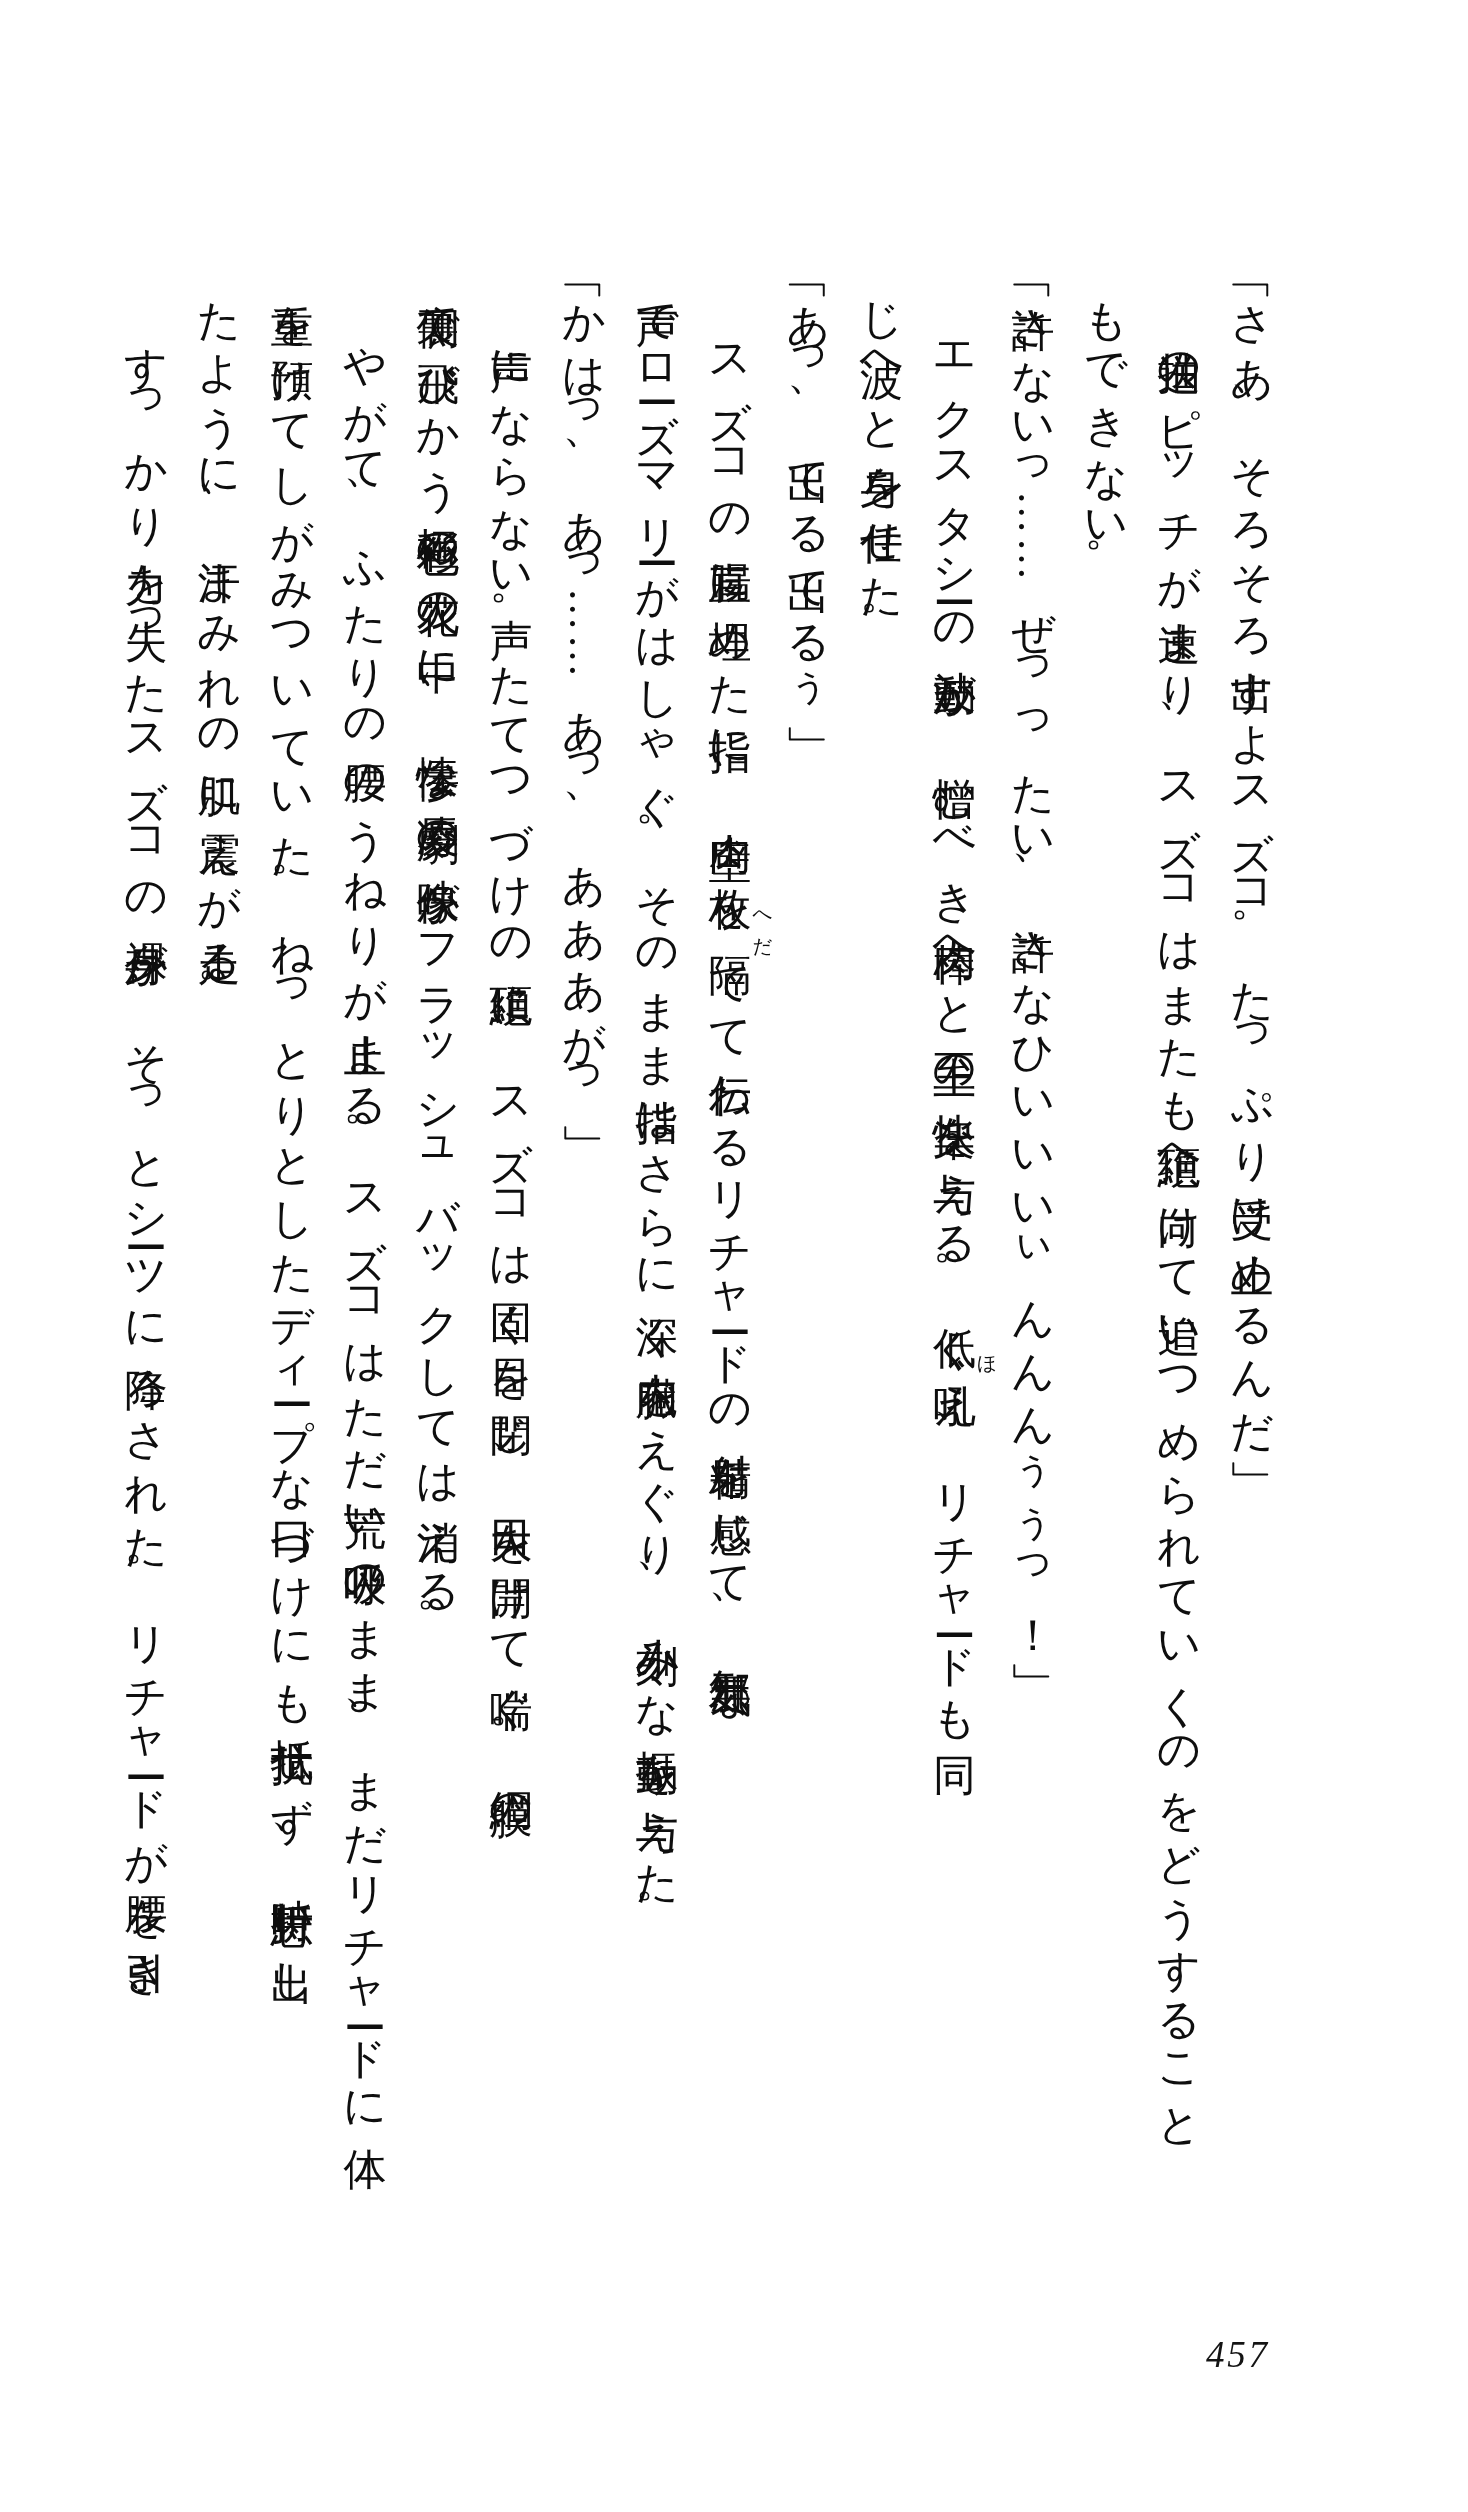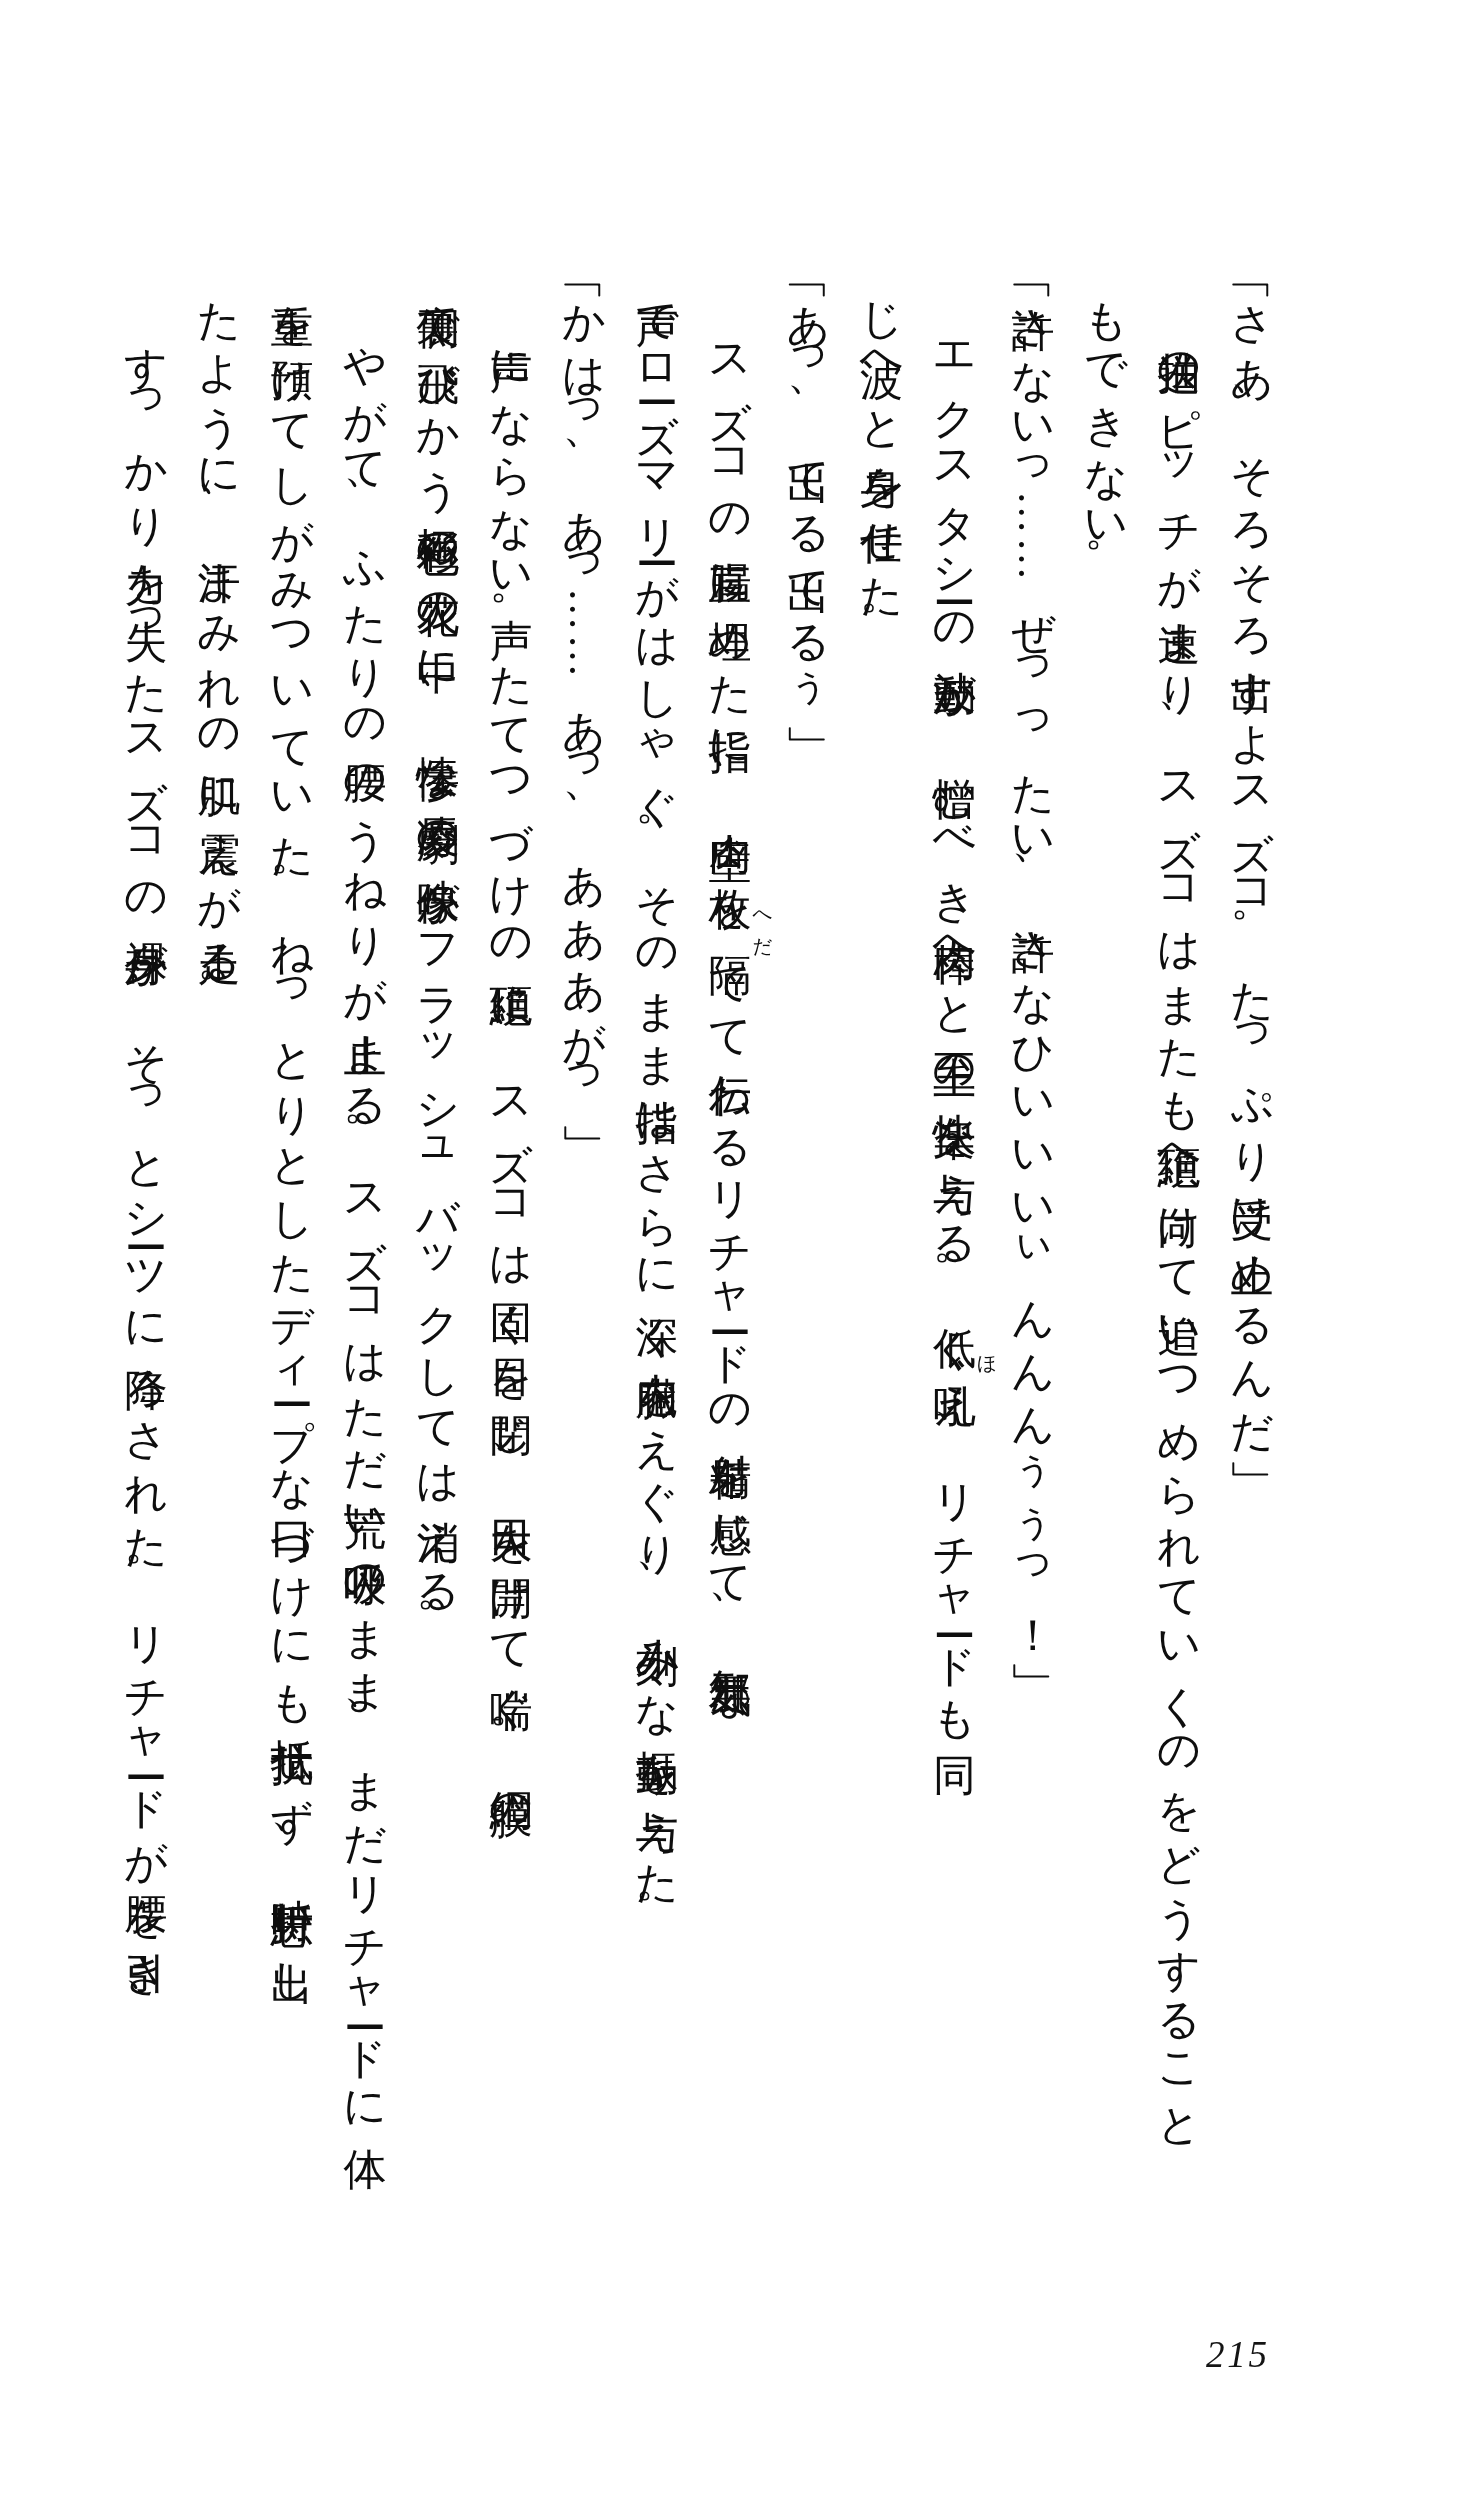--- a/index.html
+++ b/index.html
@@ -67,15 +67,15 @@
       <div class="tcol indent">スズコの直腸に埋めた指に、肉壁１枚を<ruby>隔<rt>へだ</rt></ruby>てて伝わるリチャードの射精を感じて、無邪気な</div>
       <div class="tcol">声でローズマリーがはしゃぐ。そのまま指はさらに深く内臓をえぐり、小刻みな振動を与えた。</div>
       <div class="tcol">「かはっ、あっ……あっ、あああがっ」</div>
       <div class="tcol indent">声にならない声。たてつづけの絶頂に、スズコは固く目を閉じ、大口を開けて喘ぐ。網膜の</div>
       <div class="tcol">裏側で飛びかう極彩色の火花の中に、悽惨な凌辱劇の映像がフラッシュバックしては消える。</div>
       <div class="tcol indent">やがて、ふたりの腰のうねりが止まる。スズコはただ荒い呼吸のまま、まだリチャードに体</div>
       <div class="tcol">重を預けてしがみついていた。ねっとりとしたディープな口づけにも抵抗せず、時折思い出し</div>
       <div class="tcol">たように、汗まみれの肌に震えが走る。</div>
       <div class="tcol indent">すっかり力を失ったスズコの裸身が、そっとシーツに降ろされた。リチャードが腰を引き、</div>
     </div>
-  <div class="page-number">215</div>
+  <div class="page-number">457</div>
 </div>
 
 
 </body></html>

